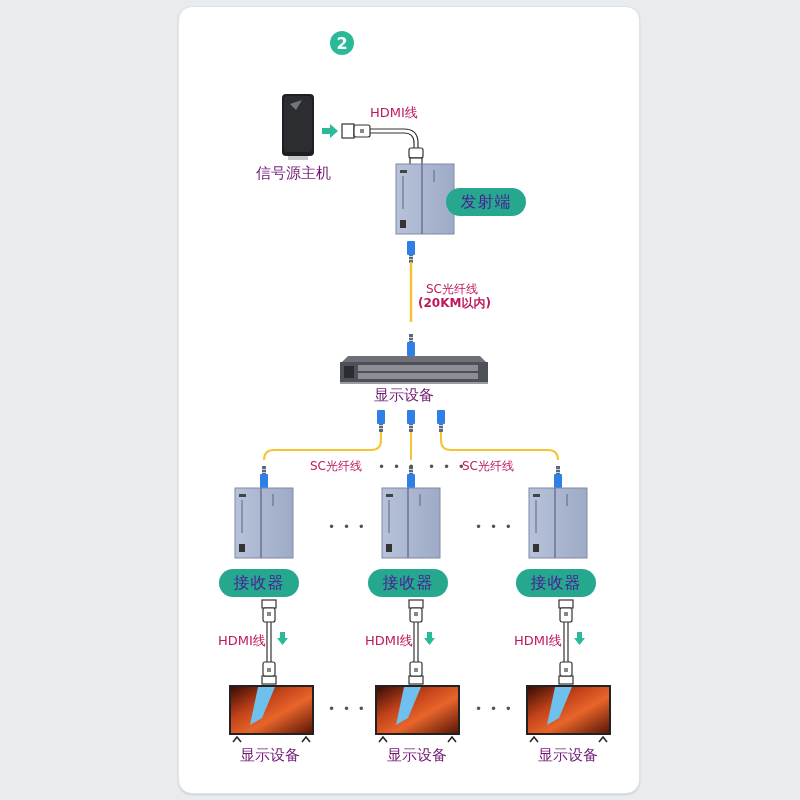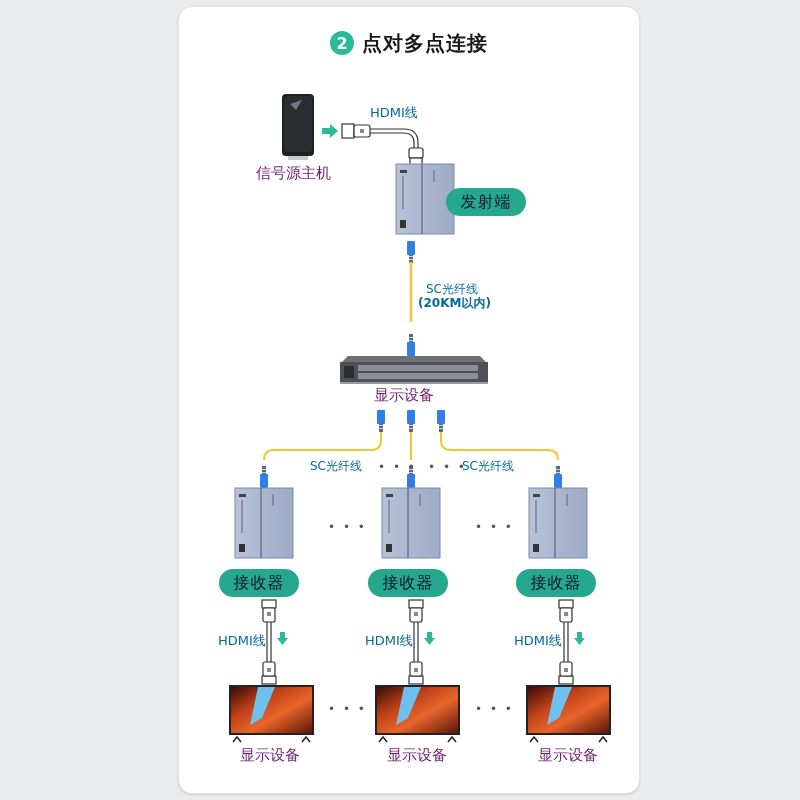--- a/index.html
+++ b/index.html
@@ -2,33 +2,32 @@
 <html><head>
 <meta charset="utf-8">
 <style>
   html,body{margin:0;padding:0;}
   body{width:800px;height:800px;background:#e9ecef;position:relative;overflow:hidden;font-family:"DejaVu Sans","Liberation Sans",sans-serif;color:#333;}
   .card{position:absolute;left:178px;top:6px;width:462px;height:788px;background:#fff;border-radius:14px;box-shadow:0 1px 2px rgba(0,0,0,0.12);border:1px solid #dfe3e6;box-sizing:border-box;}
   .title{position:absolute;left:330px;top:26px;height:34px;display:flex;align-items:center;}
   .step-badge{width:24px;height:24px;border-radius:50%;background:#2bb99a;color:#fff;font-weight:bold;font-size:16px;display:flex;align-items:center;justify-content:center;margin-right:8px;}
   .title-text{font-size:20px;font-weight:bold;color:#1a1a1a;letter-spacing:1px;}
   .label{position:absolute;font-size:14px;color:#701a75;white-space:nowrap;}
-  .label-sm{position:absolute;font-size:12px;color:#0369a1;white-space:nowrap;line-height:15px;}
-  .pill{position:absolute;height:28px;border-radius:14px;background:#26a88f;color:#0f172a;font-size:16px;display:flex;align-items:center;justify-content:center;letter-spacing:1px;}
+  .label-sm{position:absolute;font-size:12px;color:#be185d;white-space:nowrap;line-height:15px;}
+  .pill{position:absolute;height:28px;border-radius:14px;background:#26a88f;color:#4c1d95;font-size:16px;display:flex;align-items:center;justify-content:center;letter-spacing:1px;}
   .dots{position:absolute;font-size:12px;color:#555;letter-spacing:2px;}
   svg{position:absolute;left:0;top:0;}
 </style>
 </head>
 <body>
 
 <div class="card"></div>
 
 <div class="title">
   <div class="step-badge">2</div>
-  <div class="title-text">点对多点连接</div>
 </div>
 
 <svg width="800" height="800">
   <defs>
     <linearGradient id="tvg" x1="0" y1="0" x2="1" y2="1">
       <stop offset="0" stop-color="#3a0d05"></stop>
       <stop offset="0.35" stop-color="#c2421a"></stop>
       <stop offset="0.6" stop-color="#e8652a"></stop>
       <stop offset="1" stop-color="#5a1608"></stop>
     </linearGradient>

